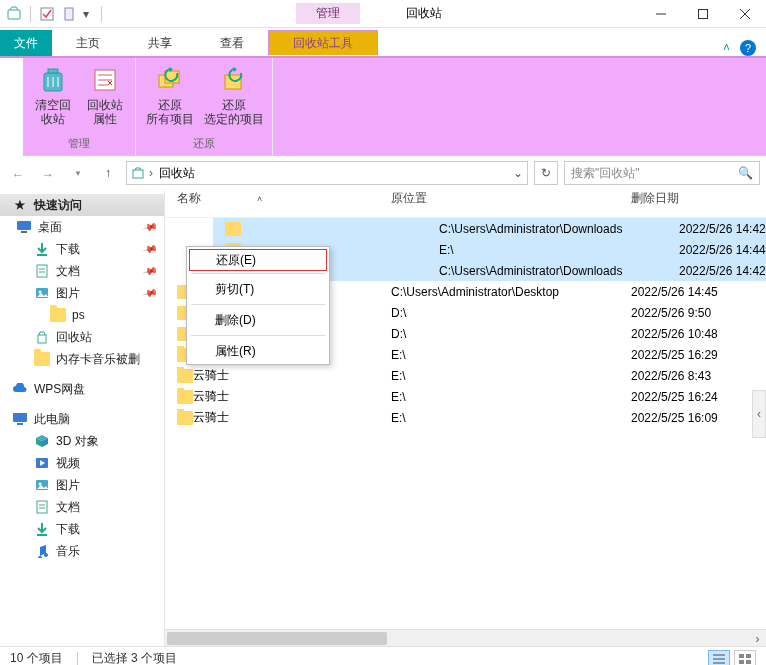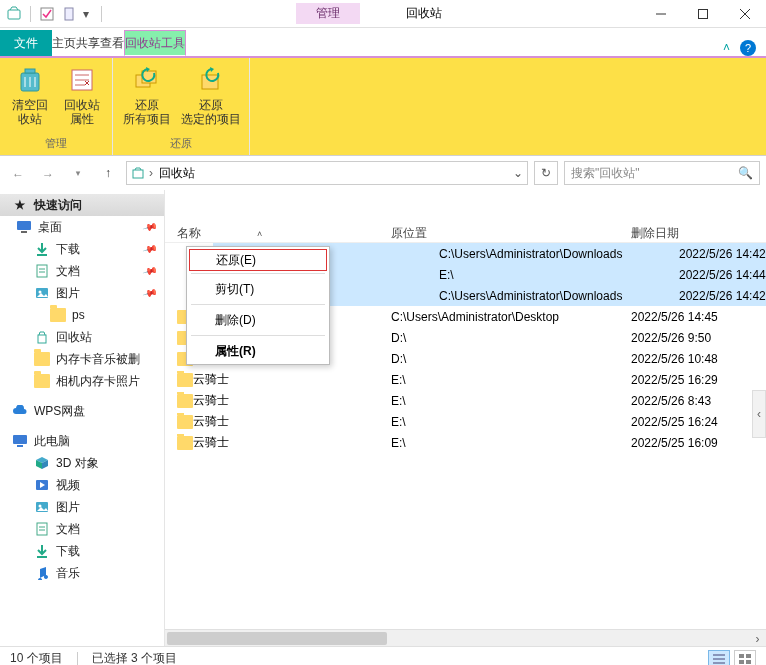--- a/index.html
+++ b/index.html
@@ -13,28 +13,28 @@
 .qat-chev { width: 10px; color: #555; }
 .titlebar-center { flex: 1; display: flex; justify-content: center; gap: 40px; }
 .contextual-tab { background: #f3d9f3; padding: 2px 20px; color: #6b2e6b; font-size: 12px; }
 .title-text { padding: 2px 6px; }
 .titlebar-right { display: flex; }
 .win-btn { width: 42px; height: 28px; display: flex; align-items: center; justify-content: center; color: #333; }
 
 
 .menubar { height: 28px; display: flex; align-items: flex-end; background: #fff; position: relative; }
 .file-tab { background: #00a3a3; color: #fff; padding: 5px 14px; height: 26px; display: flex; align-items: center; }
-.menu-tab { padding: 5px 0; height: 26px; display: flex; align-items: center; color: #333; }
-.menu-tab.active { border: 1px solid #d68fd6; border-bottom: 1px solid #fff; color: #8e3f8e; position: relative; z-index: 2; background: #86efac; font-family: Liberation Serif, serif; }
+.menu-tab { padding: 5px 24px; height: 26px; display: flex; align-items: center; color: #333; }
+.menu-tab.active { border: 1px solid #d68fd6; border-bottom: 1px solid #fff; color: #8e3f8e; position: relative; z-index: 2; background: #eab308; font-family: Liberation Serif, serif; }
 .menubar .right-controls { margin-left: auto; display: flex; align-items: center; gap: 10px; padding-right: 10px; }
 .help-icon { width: 16px; height: 16px; border-radius: 50%; background: #0078d4; color: #fff; display: flex; align-items: center; justify-content: center; font-size: 11px; }
 
 
 .ribbon-border-top { height: 2px; background: #d68fd6; }
-.ribbon { background: #fde047; height: 98px; display: flex; border-bottom: 1px solid #d0d0d0; }
+.ribbon { background: #f0abfc; height: 98px; display: flex; border-bottom: 1px solid #d0d0d0; margin-left: 23px; }
 .ribbon-group { display: flex; flex-direction: column; align-items: center; padding: 4px 6px 2px; border-right: 1px solid #e5e5e5; }
 .ribbon-buttons { display: flex; gap: 4px; flex: 1; }
 .ribbon-btn { display: flex; flex-direction: column; align-items: center; justify-content: flex-start; width: 48px; padding-top: 2px; gap: 2px; }
 .ribbon-btn-icon { width: 32px; height: 32px; display: flex; align-items: center; justify-content: center; }
 .ribbon-btn-label { text-align: center; line-height: 14px; color: #333; }
 .ribbon-group-label { color: #666; font-size: 11px; padding: 2px 0; }
 
 
 .navbar { height: 34px; display: flex; align-items: center; padding: 4px 6px; gap: 6px; background: #fff; }
 .nav-arrow { width: 24px; height: 24px; display: flex; align-items: center; justify-content: center; color: #888; }
@@ -50,21 +50,21 @@
 
 .main { display: flex; height: 456px; }
 .sidebar { width: 165px; border-right: 1px solid #e5e5e5; overflow: hidden; padding-top: 4px; }
 .side-item { display: flex; align-items: center; height: 22px; padding-left: 20px; gap: 6px; color: #222; position: relative; }
 .side-item.quick { background: linear-gradient(#e8e8e8,#d8d8d8); font-weight: bold; padding-left: 12px; }
 .side-item .pin { margin-left: auto; margin-right: 8px; color: #888; font-size: 10px; transform: rotate(30deg); }
 .side-item .ico { width: 16px; height: 16px; display: inline-flex; align-items: center; justify-content: center; }
 .side-sep { height: 8px; }
 
 .content { flex: 1; display: flex; flex-direction: column; position: relative; }
-.col-headers { height: 28px; display: flex; align-items: flex-end; border-bottom: 1px solid #eee; color: #444; margin-top: 25px; }
+.col-headers { height: 28px; display: flex; align-items: flex-start; border-bottom: 1px solid #eee; color: #444; }
 .col-name { width: 226px; padding-left: 12px; display: flex; align-items: center; gap: 6px; }
 .col-loc { width: 232px; }
 .col-date { flex: 1; padding-left: 8px; }
 .sort-arrow { font-size: 9px; color: #555; margin-left: 50px; }
 
 .rows { flex: 1; overflow: hidden; position: relative; }
 .row { height: 21px; display: flex; align-items: center; }
 .row.selected { background: #cce8ff; margin-left: 48px; }
 .row .c-name { width: 226px; padding-left: 12px; display: flex; align-items: center; overflow: hidden; white-space: nowrap; }
 .row .c-loc { width: 232px; white-space: nowrap; overflow: hidden; }
@@ -306,26 +306,20 @@
             </svg>
           </span>
       <span>回收站</span>
     </div>
         <div class="side-item" style="padding-left:34px">
       <span class="ico">
             <span class="folder-icon"></span>
           </span>
       <span>内存卡音乐被删</span>
     </div>
-        <div class="side-item" style="padding-left:34px">
-      <span class="ico">
-            <span class="folder-icon"></span>
-          </span>
-      <span>相机内存卡照片</span>
-    </div>
       </div>
     <div class="side-sep"></div>
     <div class="side-item" style="padding-left:12px">
       <span class="ico">
           <svg width="16" height="12">
             <path d="M4 9 a3 3 0 0 1 0-6 a4 4 0 0 1 8 1 a2.5 2.5 0 0 1 0 5 z" fill="#2a80d8"></path>
           </svg>
         </span>
       <span>WPS网盘</span>
     </div>
@@ -498,21 +492,21 @@
   </div>
 </div>
 
 <div class="context-menu">
   <div class="context-item highlight">还原(E)</div>
   <div class="context-sep"></div>
   <div class="context-item">剪切(T)</div>
   <div class="context-sep"></div>
   <div class="context-item">删除(D)</div>
   <div class="context-sep"></div>
-  <div class="context-item" style="font-weight:bold">属性(R)</div>
+  <div class="context-item" style="font-weight:normal">属性(R)</div>
 </div>
 
 <div class="statusbar">
   <span>10 个项目</span>
   <span class="status-sep"></span>
   <span>已选择 3 个项目</span>
   <div class="status-right">
     <div class="view-btn active">
         <svg width="12" height="10">
           <line x1="0" y1="1" x2="12" y2="1" stroke="#447"></line>

